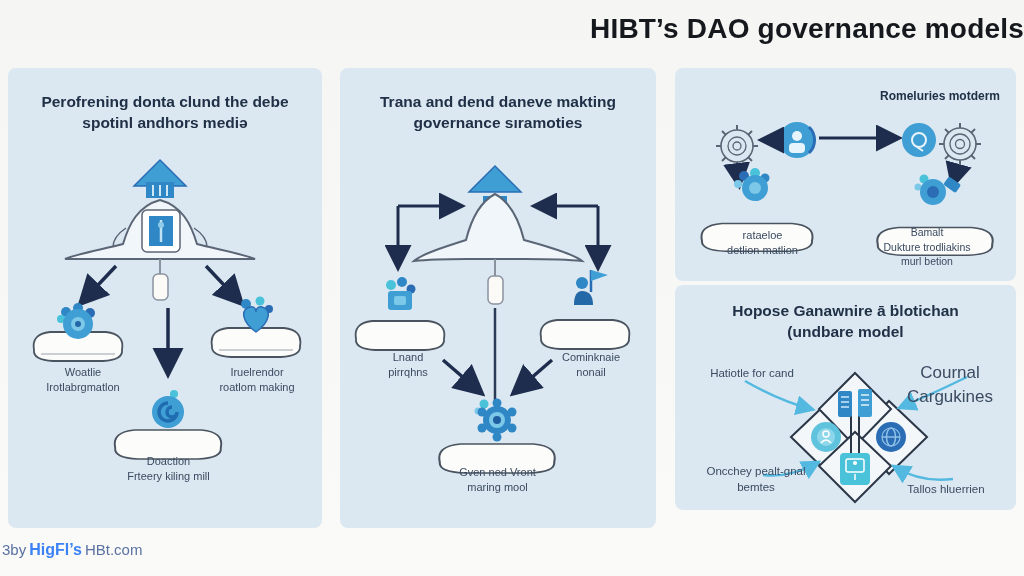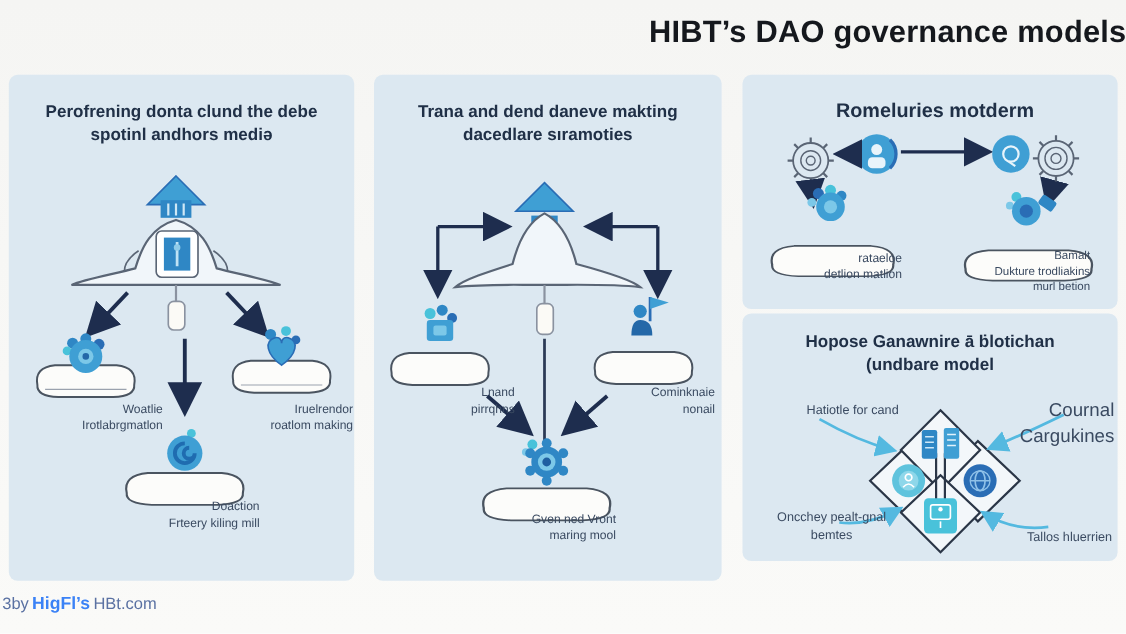--- a/index.html
+++ b/index.html
@@ -8,23 +8,23 @@
        background:linear-gradient(#f5f5f3,#fafaf8)}
   .title{position:absolute;top:13px;left:0;width:100%;text-align:right;
          font-size:28px;font-weight:700;color:#15181d;letter-spacing:.2px}
   .panel{position:absolute;background:#dce8f1;border-radius:8px}
   .p1{left:8px;top:68px;width:314px;height:460px}
   .p2{left:340px;top:68px;width:316px;height:460px}
   .p3{left:675px;top:68px;width:341px;height:213px}
   .p4{left:675px;top:285px;width:341px;height:225px}
   .phead{position:absolute;top:24px;left:5%;width:90%;text-align:center;font-size:15.5px;
          font-weight:600;color:#203047;line-height:1.35;white-space:pre-line}
-  .p3 .phead{text-align:center;left:25px;width:300px;font-size:18px;top:20px}
+  .p3 .phead{text-align:right;left:25px;width:300px;font-size:12px;top:20px}
   .p4 .phead{top:16px}
-  .lbl{position:absolute;font-size:11px;color:#3a4a61;text-align:right;line-height:1.4;
+  .lbl{position:absolute;font-size:11px;color:#3a4a61;text-align:center;line-height:1.4;
        white-space:pre-line}
   .lbl.small{font-size:10.5px}
   .lbl.leftalign{text-align:center;padding-left:6px}
   .gfx{position:absolute;inset:0;width:100%;height:100%}
   .footer{position:absolute;left:2px;top:541px;font-size:15px;color:#5a71a2}
   .footer b{color:#3b82f6;font-weight:700;font-size:16px;margin:0 3px}
 </style>
 </head>
 <body>
 
@@ -93,21 +93,21 @@
   <div class="lbl" style="left:10px;top:297px;width:130px">Woatlie
 Irotlabrgmatlon</div>
   <div class="lbl" style="left:185px;top:297px;width:128px">Iruelrendor
 roatlom making</div>
   <div class="lbl" style="left:93px;top:386px;width:135px">Doaction
 Frteery kiling mill</div>
 </section>
 
 <section class="panel p2">
   <div class="phead">Trana and dend daneve makting
-dacedlare sıramoties</div>
+governance sıramoties</div>
   <svg class="gfx" viewBox="0 0 316 460">
     <defs>
       <marker id="a2" markerWidth="9" markerHeight="9" refX="7" refY="4.5" orient="auto">
         <path d="M0,0 L9,4.5 L0,9 Z" fill="#1e2d4e"></path>
       </marker>
     </defs>
     <g>
       <polygon points="155,98 181,124 129,124" fill="#3f9fd4" stroke="#2a6db5" stroke-width="1.5"></polygon>
       <g>
         <rect x="143" y="128" width="24" height="7" fill="#2f87c5"></rect>

